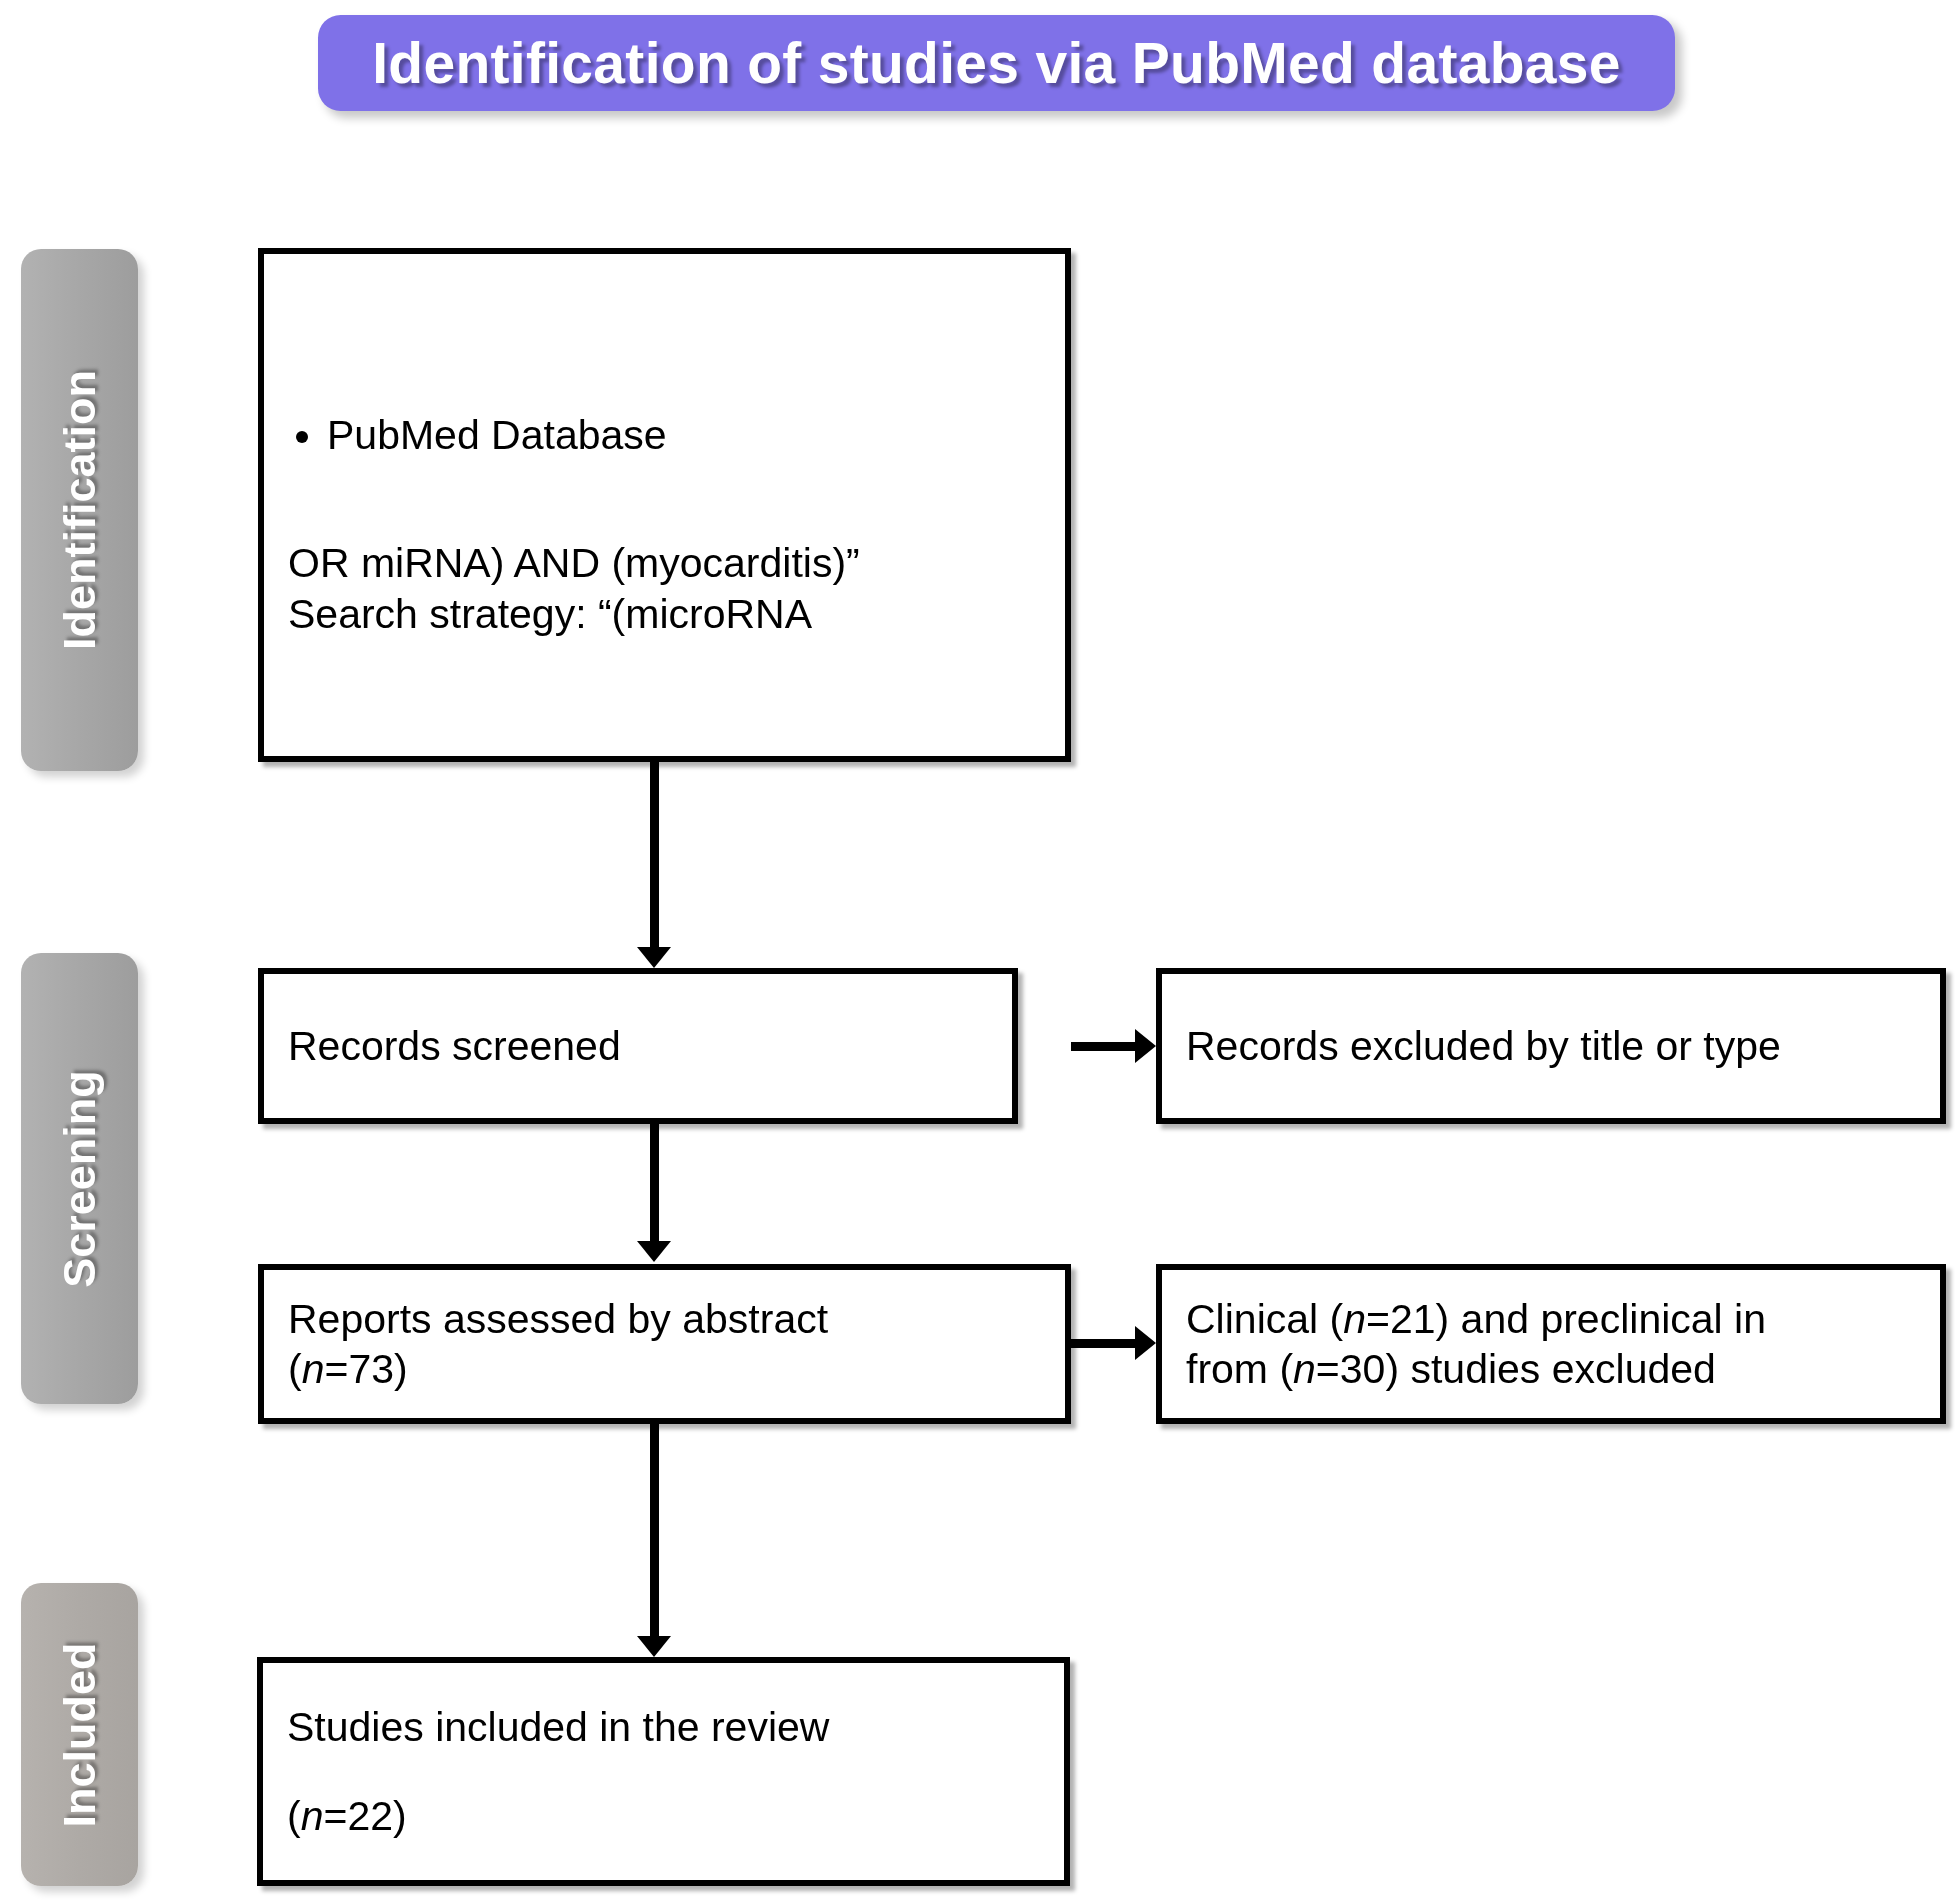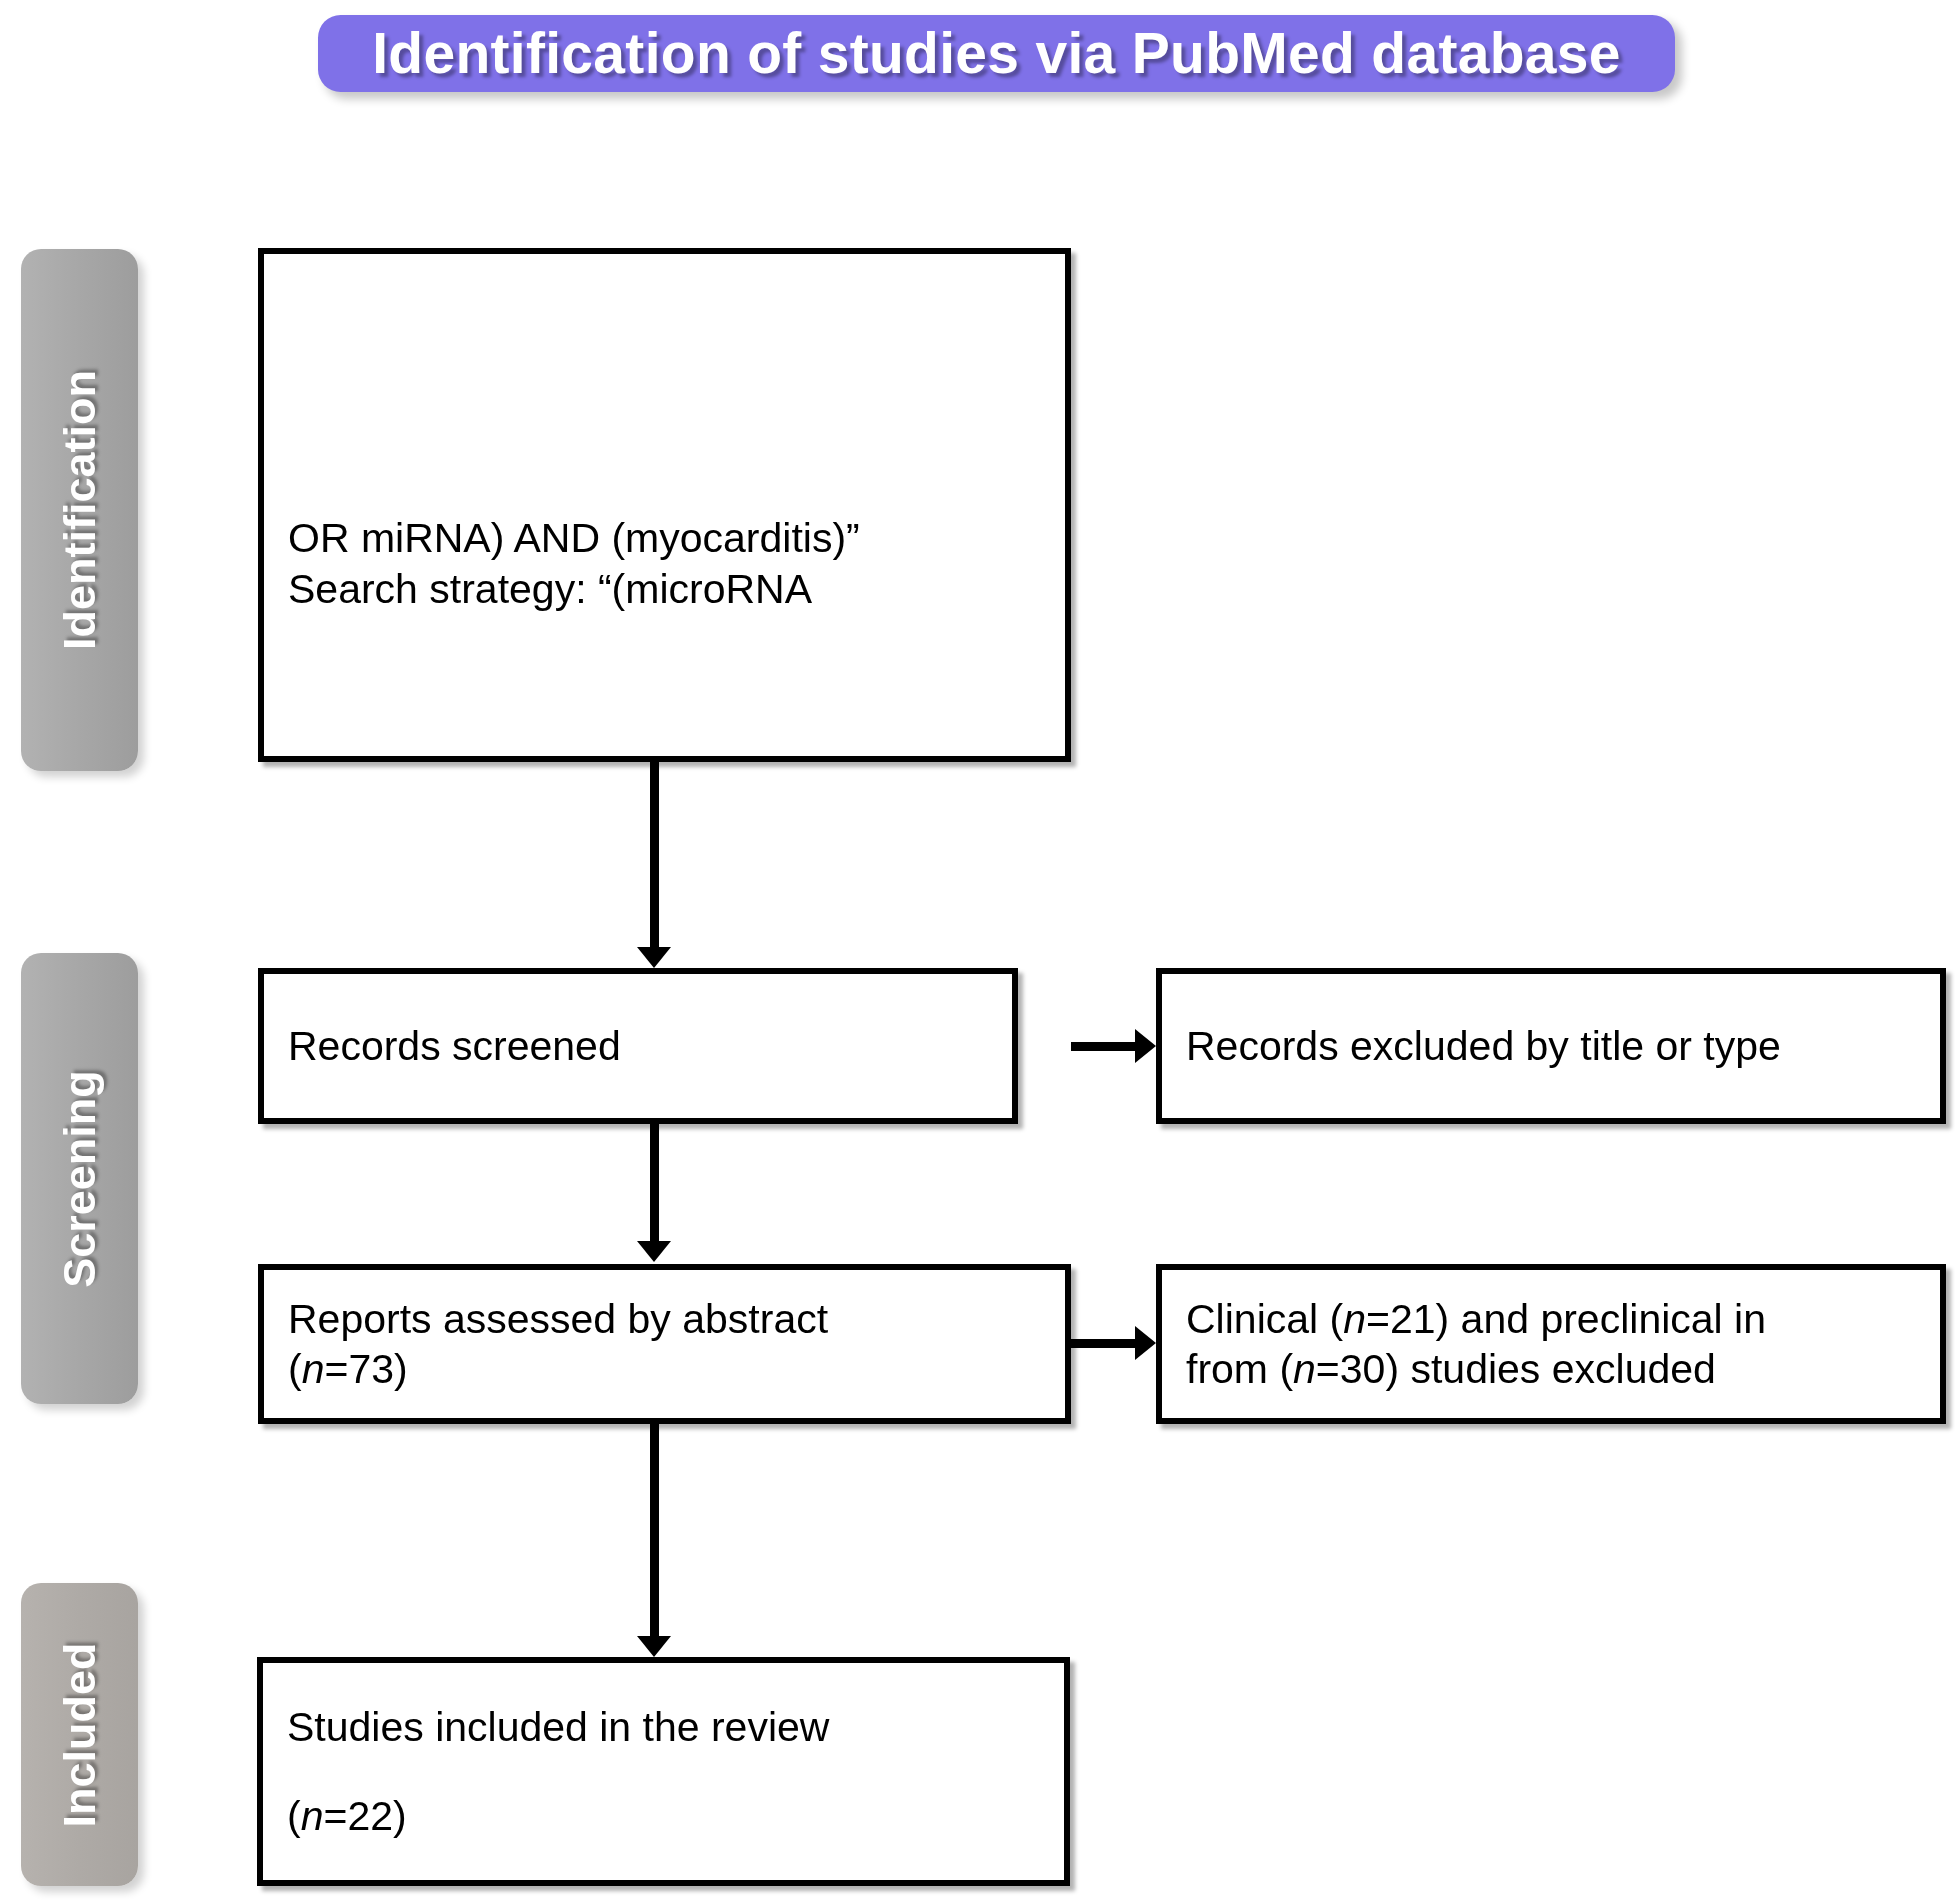--- a/index.html
+++ b/index.html
@@ -17,21 +17,21 @@
     background: #ffffff;
     overflow: hidden;
   }
 
   
   .title-banner {
     position: absolute;
     left: 318px;
     top: 14.6px;
     width: 1357px;
-    height: 77px;
+    height: 96px;
     background: #7f71e8;
     border-radius: 22.6px;
     box-shadow: 6.7px 6.7px 9.3px rgba(0,0,0,0.22);
     display: flex;
     align-items: center;
     justify-content: center;
   }
   .title-banner-text {
     color: #ffffff;
     font-size: 57px;
@@ -170,20 +170,23 @@
     <span class="stage-tab-label">Screening</span>
   </div>
 
   <div class="stage-tab warm" id="tab-included">
     <span class="stage-tab-label">Included</span>
   </div>
 
   <div class="flow-box" id="box-identified">
     <div class="body">
       <div class="spacer"></div>
+      <ul>
+        <li>PubMed Database</li>
+      </ul>
       <div class="spacer"></div>
       <div class="spacer"></div>
       <div class="line">OR miRNA) AND (myocarditis)”</div>
       <div class="line">Search strategy: “(microRNA</div>
     </div>
   </div>
 
   <div class="v-arrow" id="arrow-v1"></div>
 
   <div class="flow-box" id="box-screened">

